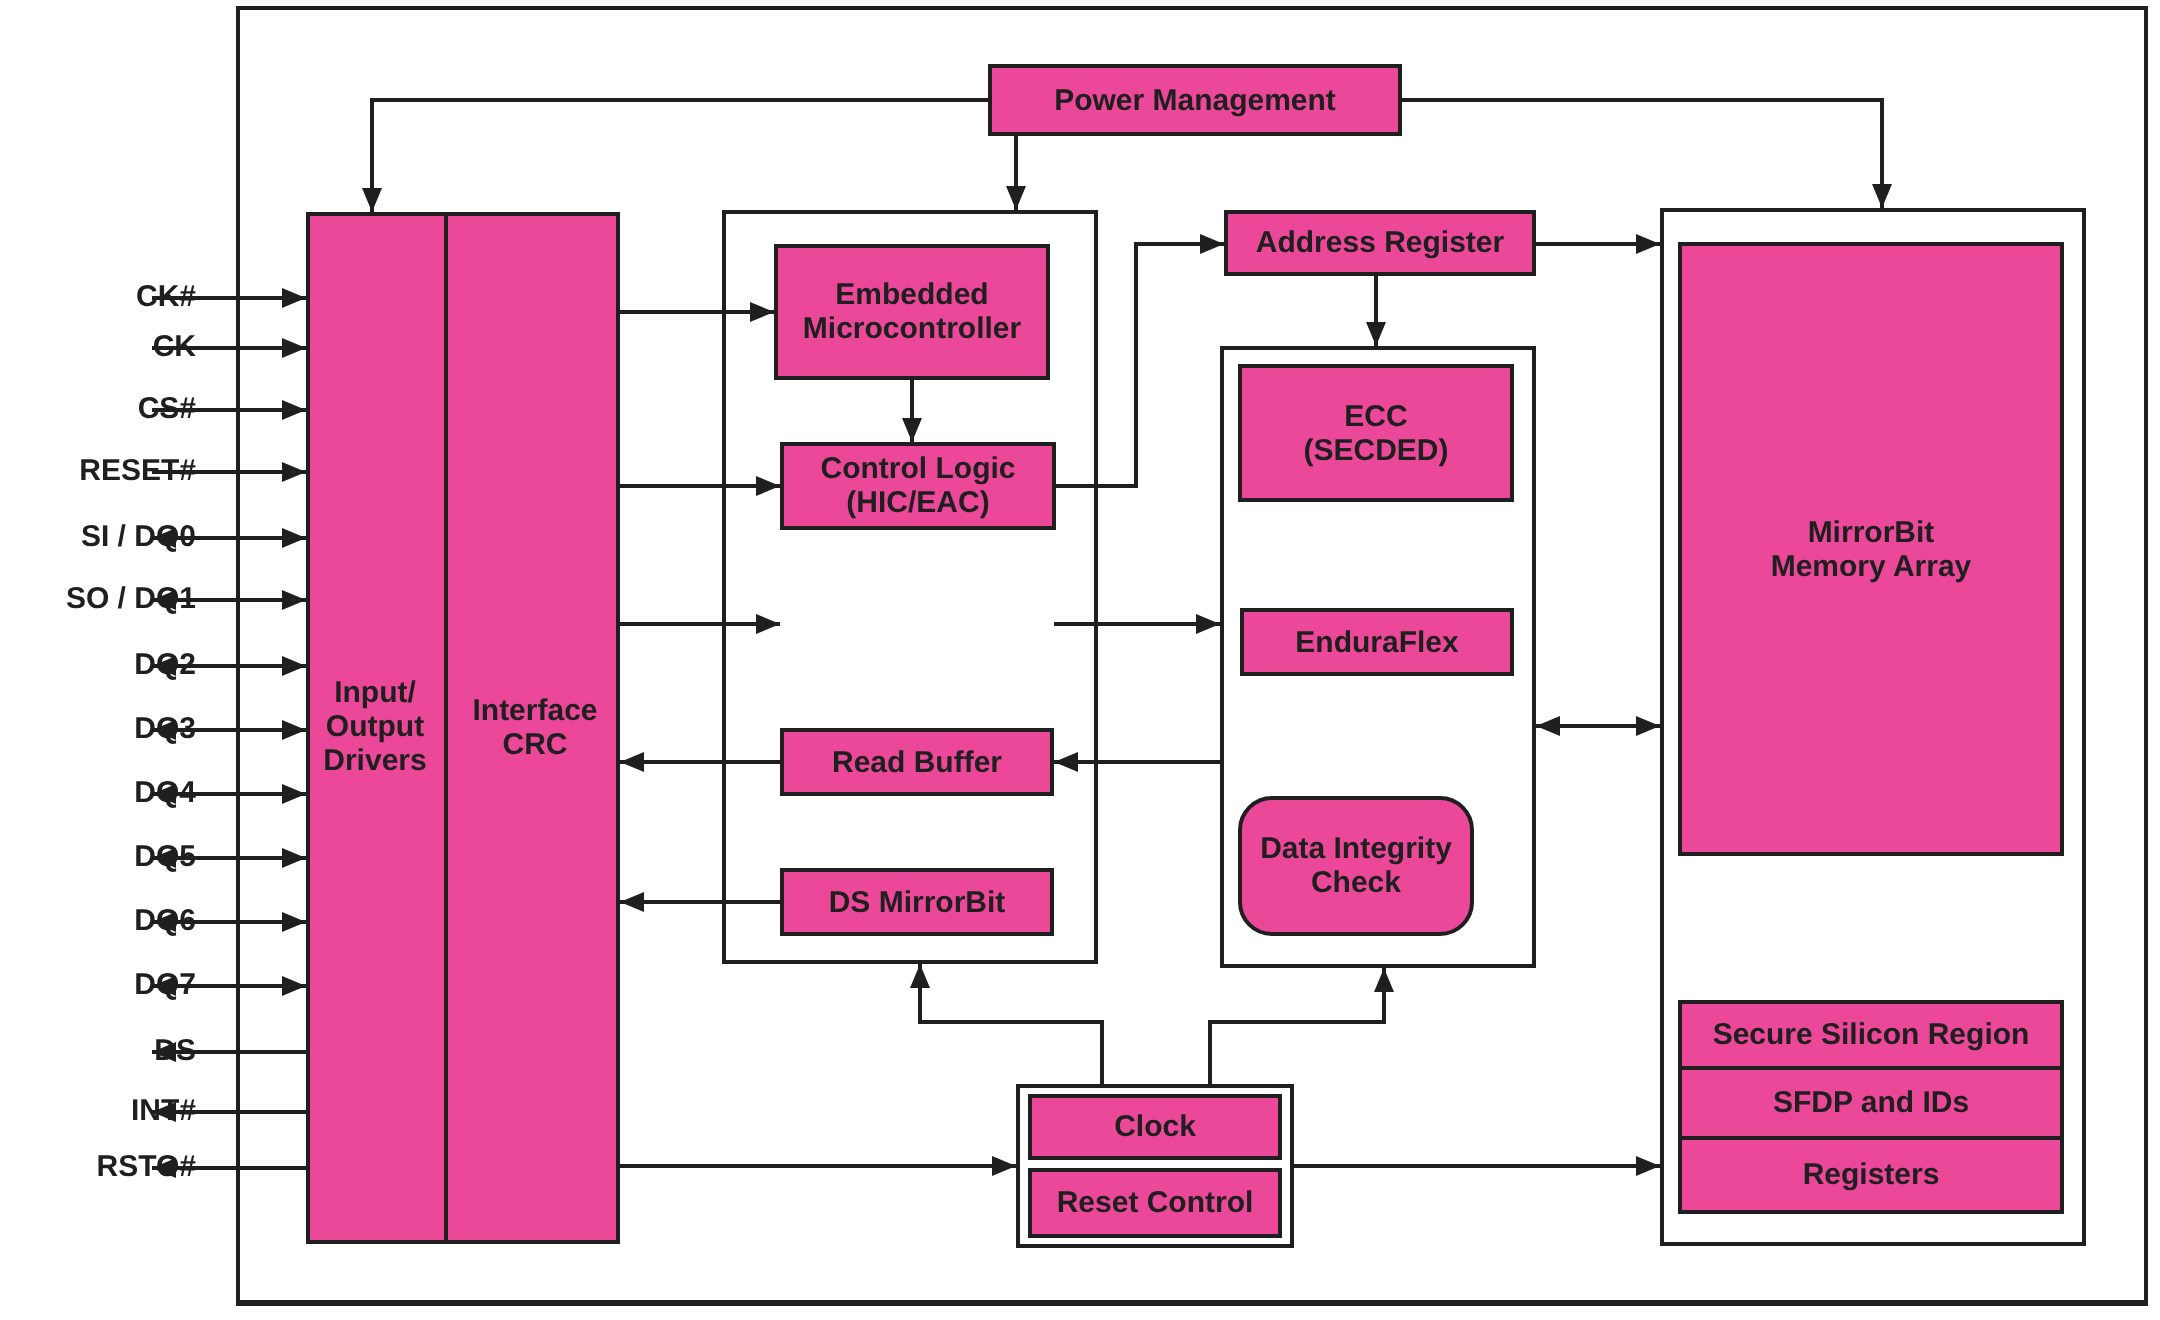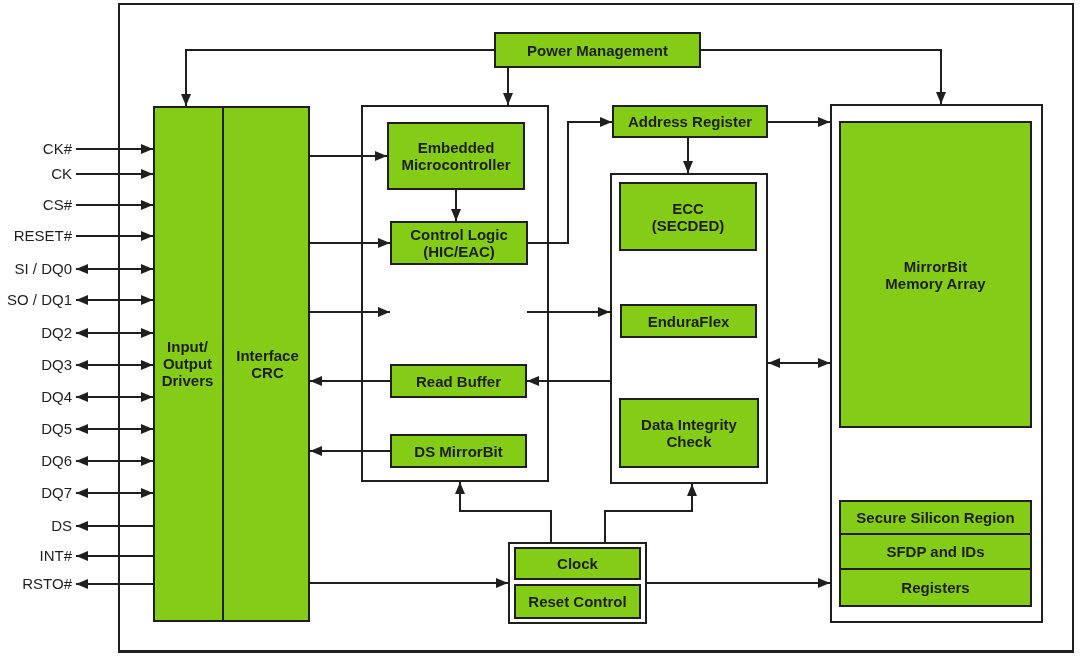--- a/index.html
+++ b/index.html
@@ -3,36 +3,36 @@
 <meta charset="utf-8">
 <style>
   html,body{margin:0;padding:0;background:#ffffff;}
   .stage{
     position:relative;width:1080px;height:660px;background:#ffffff;
     font-family:"Liberation Sans",sans-serif;color:#1f1f1f;overflow:hidden;
   }
   .stage svg{position:absolute;left:0;top:0;z-index:1;}
   .box{
     position:absolute;box-sizing:border-box;border:2px solid #1f1f1f;
-    background:#84cc16;display:flex;align-items:center;justify-content:center;
+    background:#ec4899;display:flex;align-items:center;justify-content:center;
     text-align:center;font-weight:bold;font-size:15px;line-height:17px;
     white-space:pre-line;z-index:3;color:#1f1f1f;
   }
   .container-box{background:transparent;z-index:2;}
   .outer-border{
     position:absolute;box-sizing:border-box;z-index:0;background:#ffffff;
     border:2px solid #1f1f1f;border-bottom-width:3px;
   }
   .free-label{
     position:absolute;z-index:4;font-weight:bold;font-size:15px;line-height:17px;
     text-align:center;white-space:pre-line;color:#1f1f1f;
   }
   .pin-label{
-    position:absolute;left:0;width:72px;text-align:right;font-weight:normal;
-    font-size:15px;line-height:18px;z-index:4;color:#1f1f1f;
+    position:absolute;left:0;width:72px;text-align:right;font-weight:bold;
+    font-size:15px;line-height:18px;z-index:4;color:#1f1f1f;padding-left:26px;
   }
   .divider{position:absolute;background:#1f1f1f;z-index:3;}
   .conn{stroke:#1f1f1f;stroke-width:2;fill:none;}
 </style>
 </head>
 <body>
 
 <div class="stage">
 
   <div class="outer-border" style="left:118px;top:3px;width:956px;height:650px;"></div>
@@ -99,21 +99,21 @@
 (HIC/EAC)</div>
   <div class="box" style="left:390px;top:364px;width:137px;height:34px;">Read Buffer</div>
   <div class="box" style="left:390px;top:434px;width:137px;height:34px;">DS MirrorBit</div>
 
   <div class="box" style="left:612px;top:105px;width:156px;height:33px;">Address Register</div>
 
   <div class="box container-box" style="left:610px;top:173px;width:158px;height:311px;"></div>
   <div class="box" style="left:619px;top:182px;width:138px;height:69px;">ECC
 (SECDED)</div>
   <div class="box" style="left:620px;top:304px;width:137px;height:34px;">EnduraFlex</div>
-  <div class="box" style="left:619px;top:398px;width:140px;height:70px;">Data Integrity
+  <div class="box" style="left:619px;top:398px;width:118px;height:70px;border-radius:17px;">Data Integrity
 Check</div>
 
   <div class="box container-box" style="left:830px;top:104px;width:213px;height:519px;"></div>
   <div class="box" style="left:839px;top:121px;width:193px;height:307px;">MirrorBit
 Memory Array</div>
   <div class="box" style="left:839px;top:500px;width:193px;height:35px;">Secure Silicon Region</div>
   <div class="box" style="left:839px;top:533px;width:193px;height:37px;">SFDP and IDs</div>
   <div class="box" style="left:839px;top:568px;width:193px;height:39px;">Registers</div>
 
   <div class="box container-box" style="left:508px;top:542px;width:139px;height:82px;"></div>

